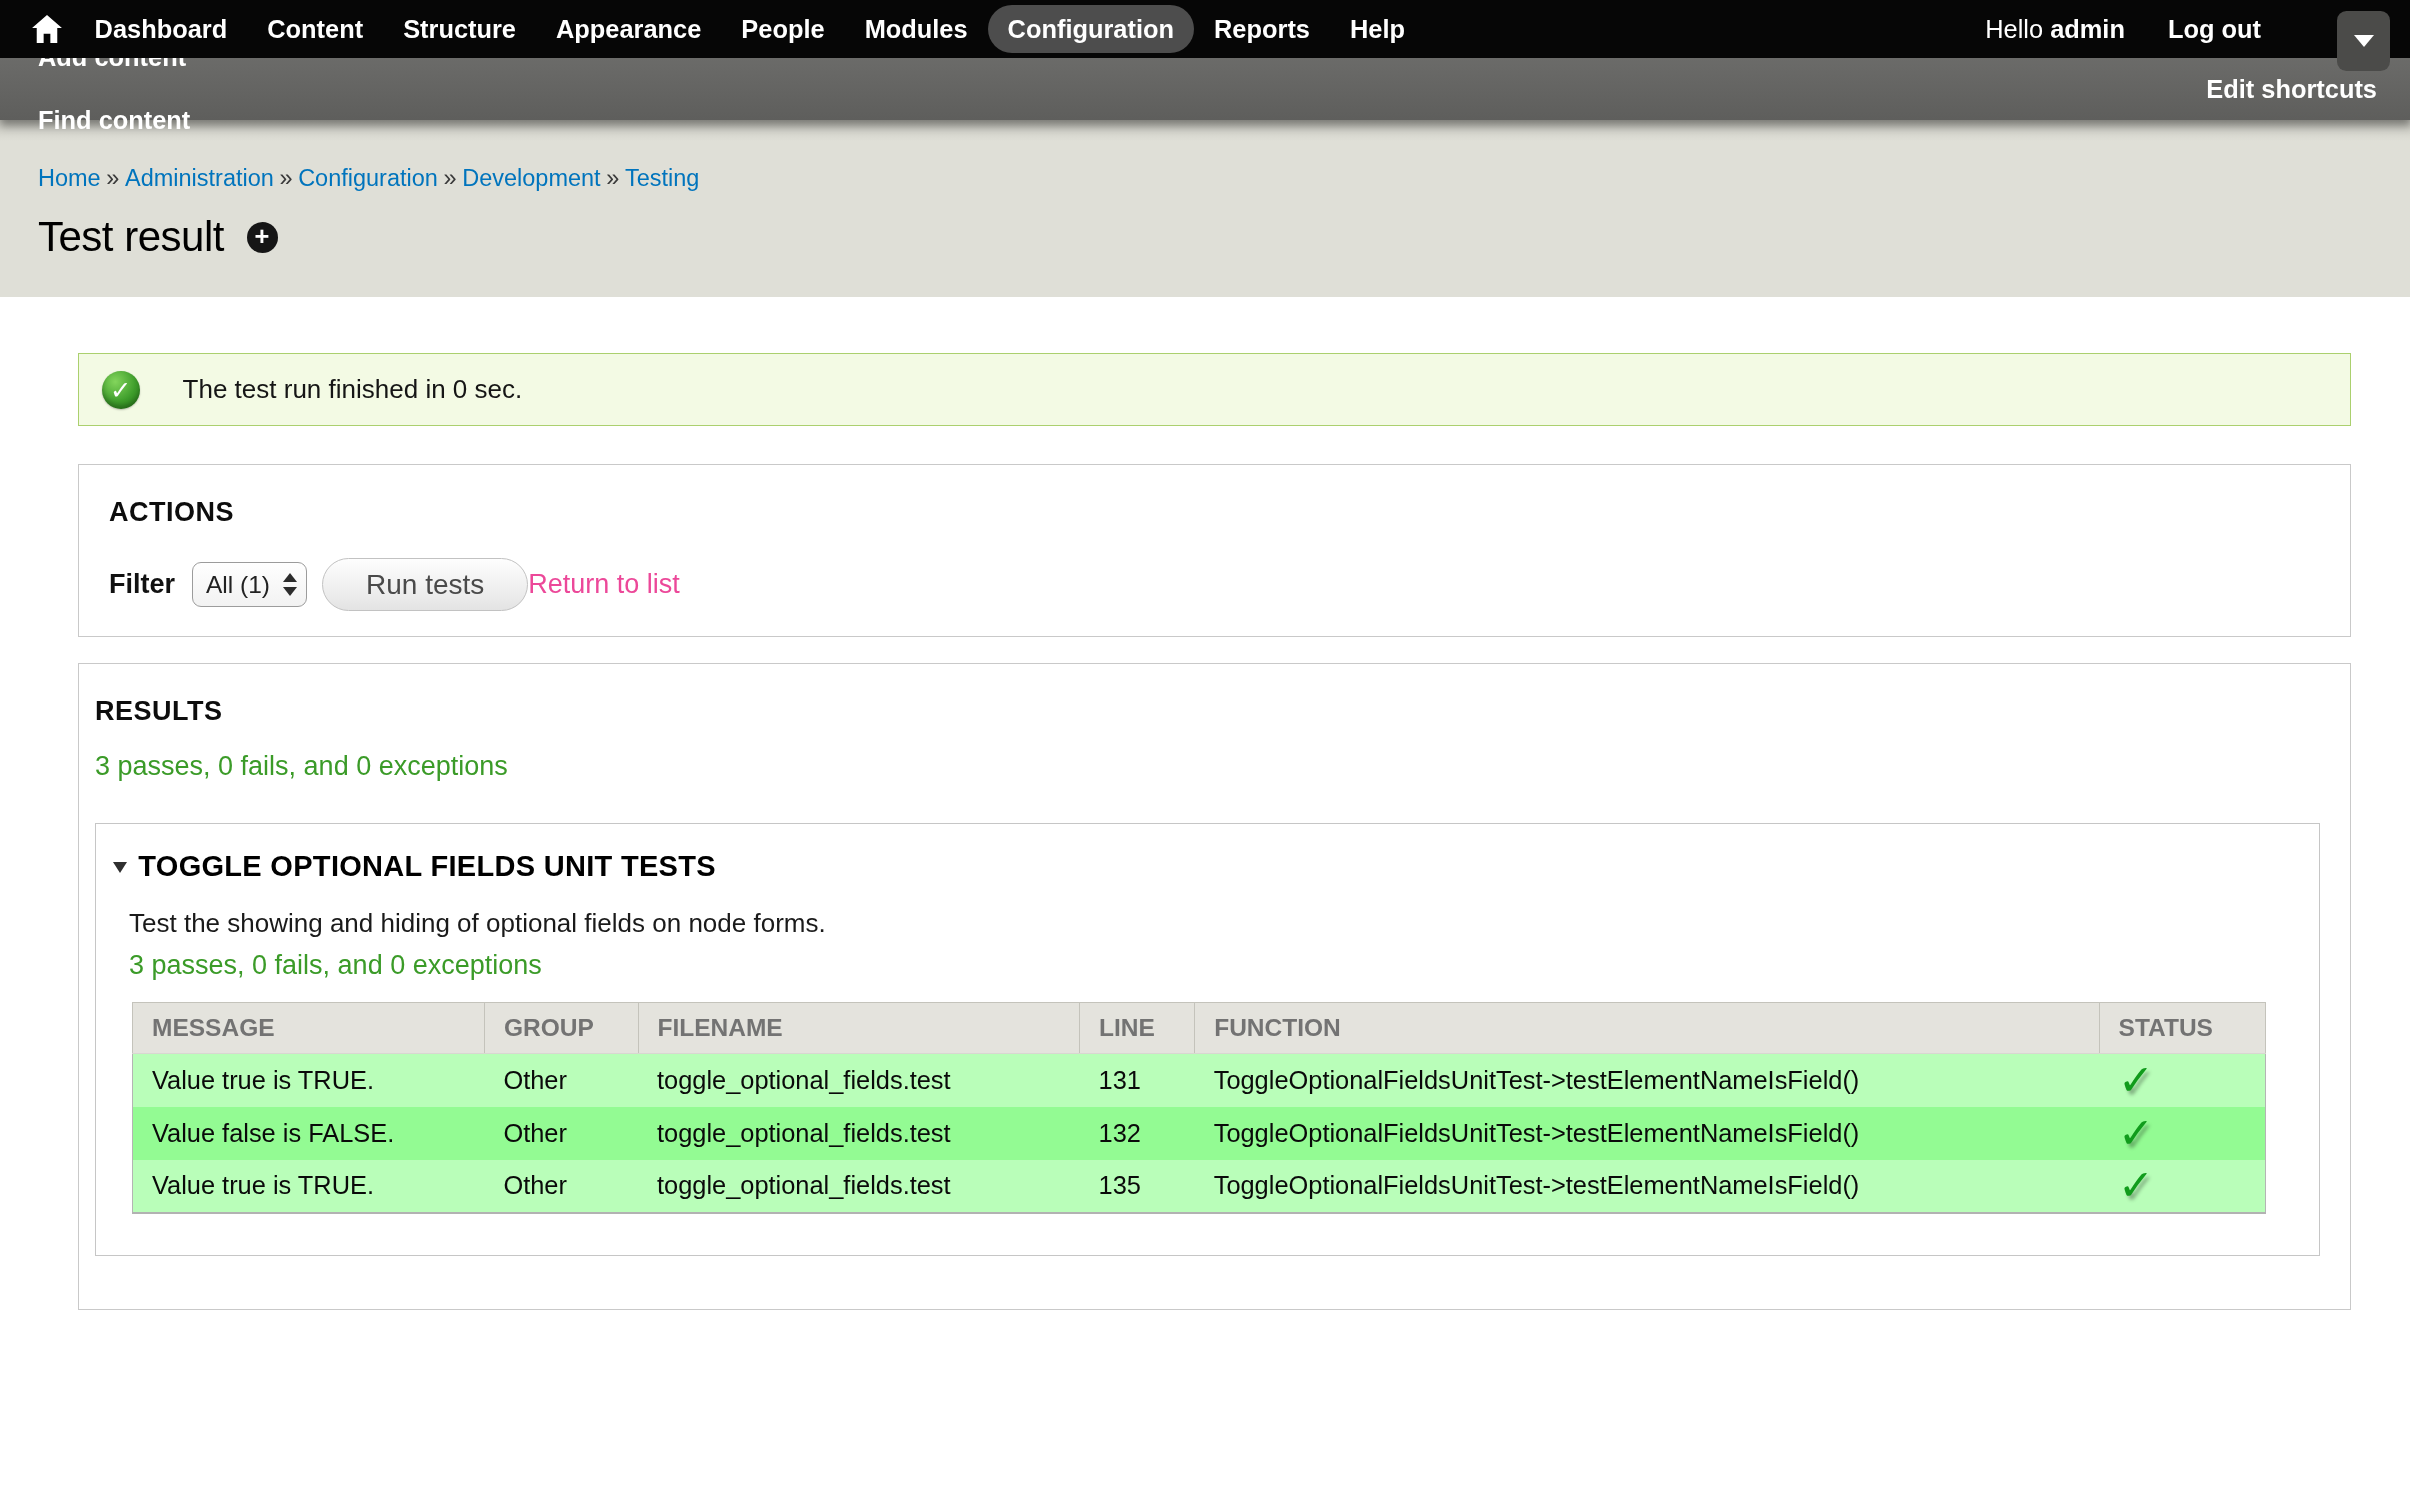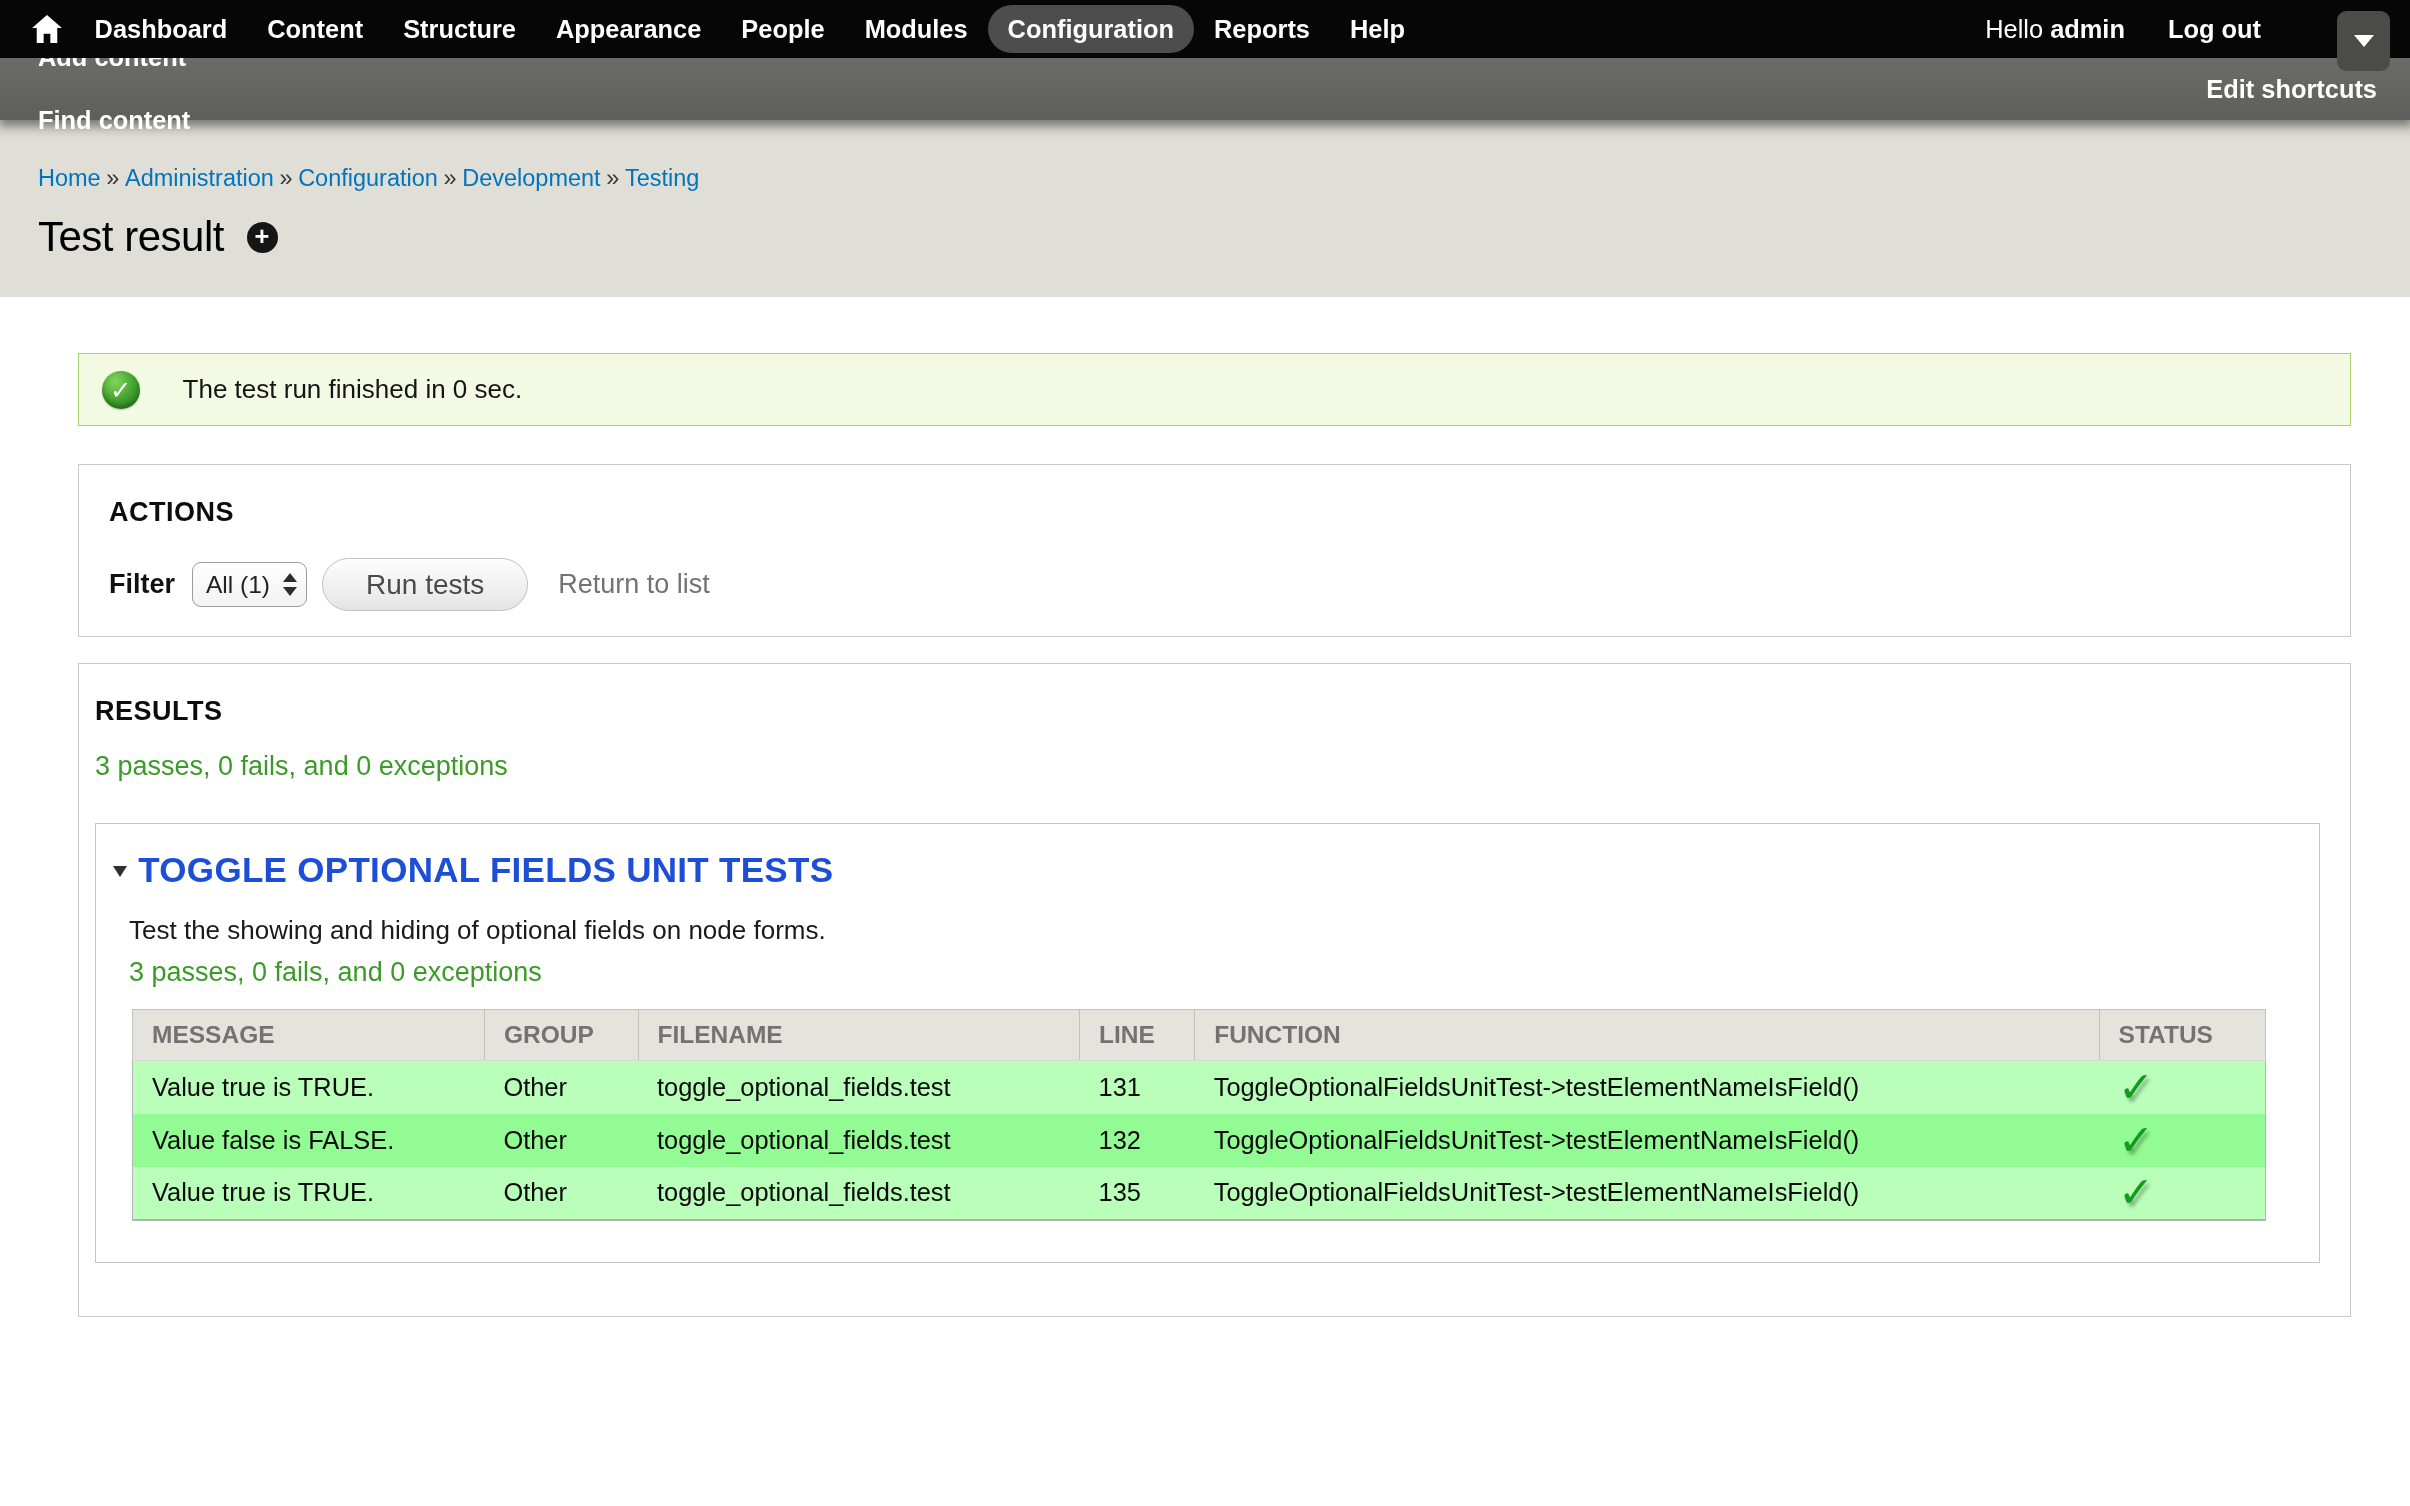--- a/index.html
+++ b/index.html
@@ -102,35 +102,35 @@
   .spin-arrows .down {
     width:0; height:0; border-left:7.5px solid transparent;
     border-right:7.5px solid transparent; border-top:9.4px solid #2d2d2d;
   }
   .run-btn {
     margin-left:15px; height:53px; padding:0 43px; border-radius:28px;
     border:1.9px solid #c2c2c2; color:#4a4a4a; font-size:28px;
     background:linear-gradient(#fefefe,#ececec 70%,#e3e3e3);
     font-family:inherit; cursor:pointer;
   }
-  .return-link { margin-left:30px; font-size:27px; color:#737373; text-decoration:none; }
+  .return-link { font-size:27px; color:#ec4899; text-decoration:none; }
 
   .pass-summary { margin-top:24.5px; font-size:27px; color:#3b9b28; }
 
   .group-fieldset {
     margin-top:41px; border:0.9px solid #c6c6c6; background:#fff;
     padding:26px 26px 41px 17px;
   }
   .legend-row { display:flex; align-items:center; }
   .collapse-arrow {
     width:0; height:0; border-left:7.5px solid transparent;
     border-right:7.5px solid transparent; border-top:11.3px solid #2f2f2f;
     margin-right:11.3px; margin-top:2.8px;
   }
-  .group-title { font-size:35px; font-weight:bold; color:#1d4ed8; text-decoration:none; letter-spacing:0.3px; }
+  .group-title { font-size:29px; font-weight:bold; color:#000000; text-decoration:none; letter-spacing:0.3px; }
   .group-desc { margin:24.5px 0 0 16px; font-size:26px; color:#1a1a1a; }
   .group-summary { margin:11.3px 0 0 16px; font-size:27px; color:#3b9b28; }
 
   .results-table {
     margin:21px 0 0 19px; width:calc(100% - 46px);
     border-collapse:collapse; table-layout:fixed;
     border:0.9px solid #b4b4b4; border-bottom:2.8px solid #b2b2b2;
   }
   .results-table th {
     background:#e4e3dd; font-size:24.5px; font-weight:bold; color:#737373;

